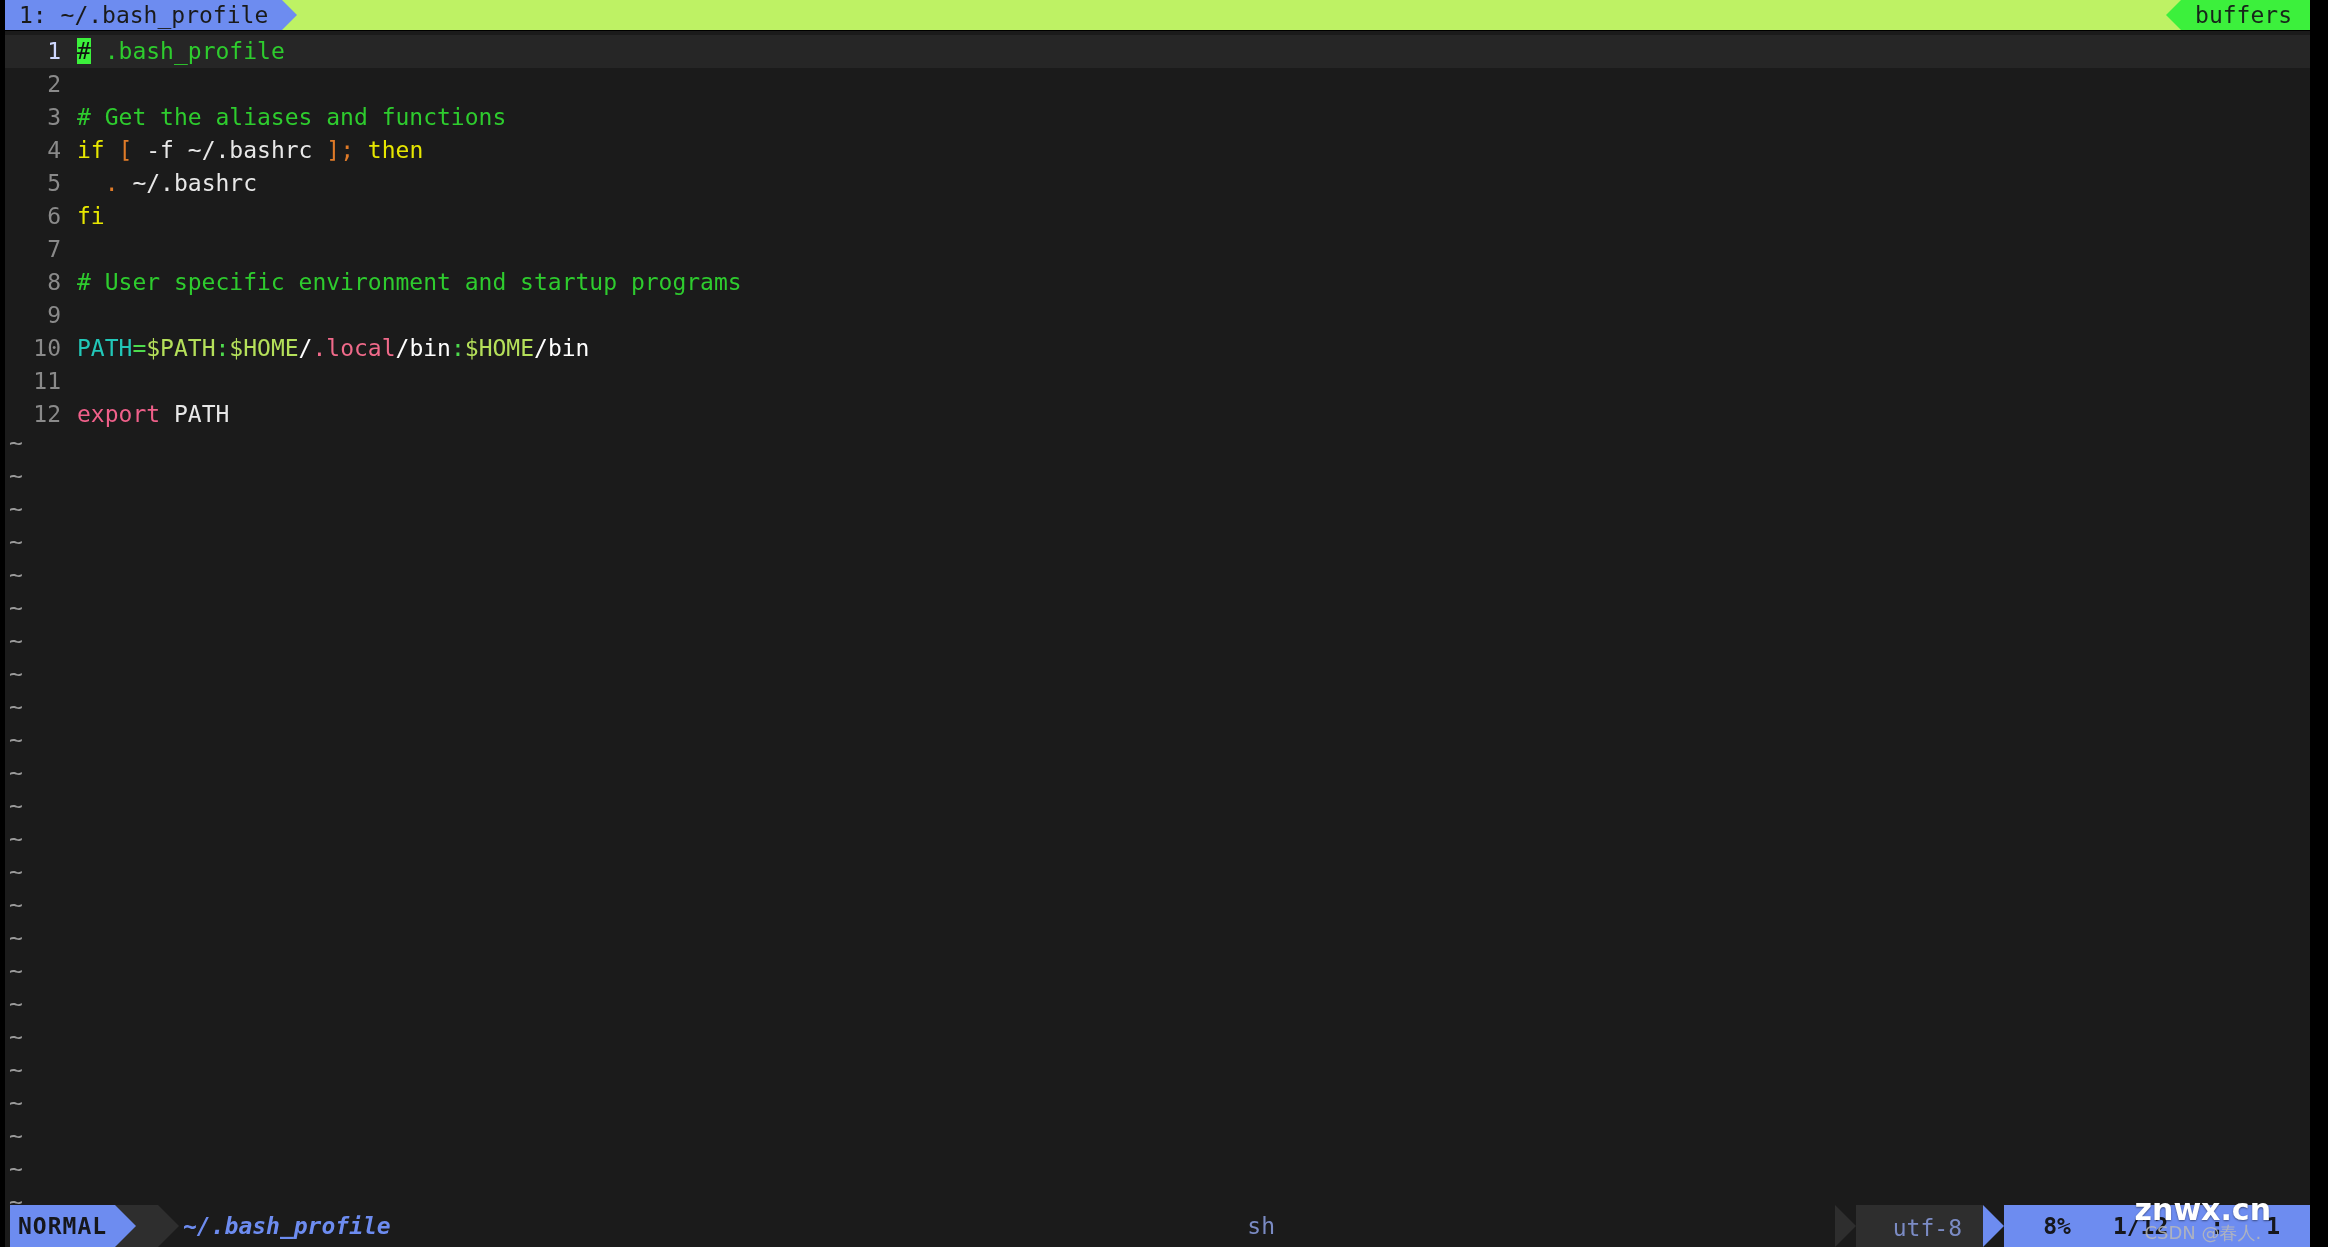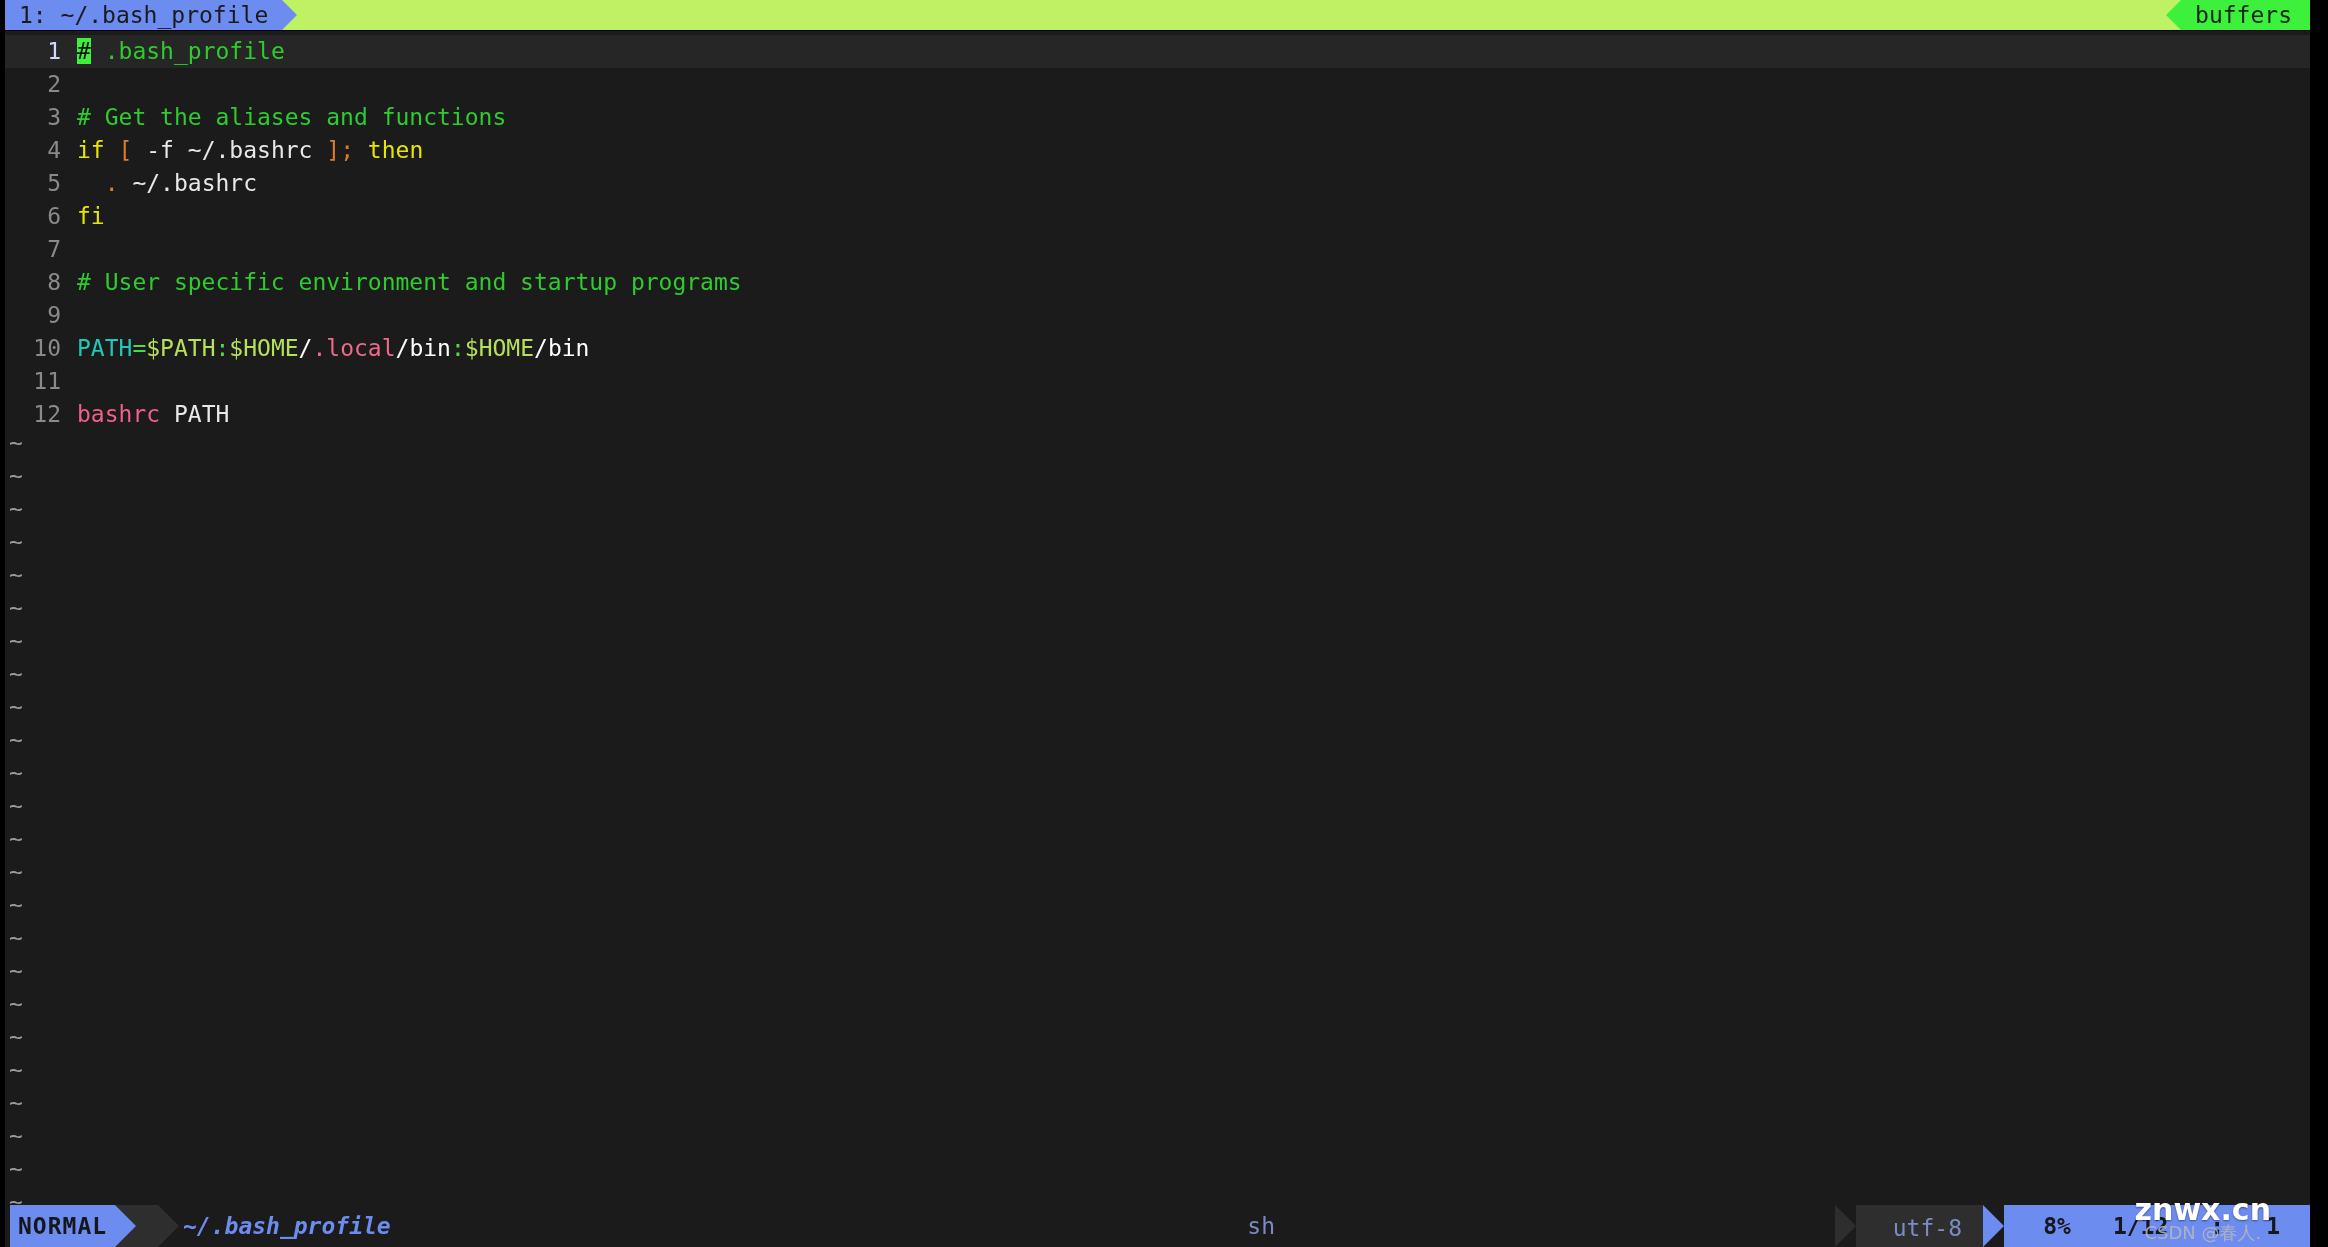--- a/index.html
+++ b/index.html
@@ -198,21 +198,21 @@
         <div class="row"><span class="lnum">2</span><span class="code"></span></div>
         <div class="row"><span class="lnum">3</span><span class="code"><span class="c-comment"># Get the aliases and functions</span></span></div>
         <div class="row"><span class="lnum">4</span><span class="code"><span class="c-kw">if </span><span class="c-br">[</span><span class="c-text"> -f </span><span class="c-text">~/.bashrc </span><span class="c-br">]</span><span class="c-br">;</span><span class="c-kw"> then</span></span></div>
         <div class="row"><span class="lnum">5</span><span class="code"><span class="c-text">  </span><span class="c-op">.</span><span class="c-text"> ~/.bashrc</span></span></div>
         <div class="row"><span class="lnum">6</span><span class="code"><span class="c-kw">fi</span></span></div>
         <div class="row"><span class="lnum">7</span><span class="code"></span></div>
         <div class="row"><span class="lnum">8</span><span class="code"><span class="c-comment"># User specific environment and startup programs</span></span></div>
         <div class="row"><span class="lnum">9</span><span class="code"></span></div>
         <div class="row"><span class="lnum">10</span><span class="code"><span class="c-var">PATH</span><span class="c-eq">=</span><span class="c-dollar">$PATH</span><span class="c-colon">:</span><span class="c-dollar">$HOME</span><span class="c-path">/</span><span class="c-local">.local</span><span class="c-path">/bin</span><span class="c-colon">:</span><span class="c-dollar">$HOME</span><span class="c-path">/bin</span></span></div>
         <div class="row"><span class="lnum">11</span><span class="code"></span></div>
-        <div class="row"><span class="lnum">12</span><span class="code"><span class="c-kw2">bashrc</span><span class="c-text"> PATH</span></span></div>
+        <div class="row"><span class="lnum">12</span><span class="code"><span class="c-kw2">export</span><span class="c-text"> PATH</span></span></div>
       </div>
     <div id="tildes" class="tildes" style="top: 396px;">
         <div class="tilde">~</div>
         <div class="tilde">~</div>
         <div class="tilde">~</div>
         <div class="tilde">~</div>
         <div class="tilde">~</div>
         <div class="tilde">~</div>
         <div class="tilde">~</div>
         <div class="tilde">~</div>

